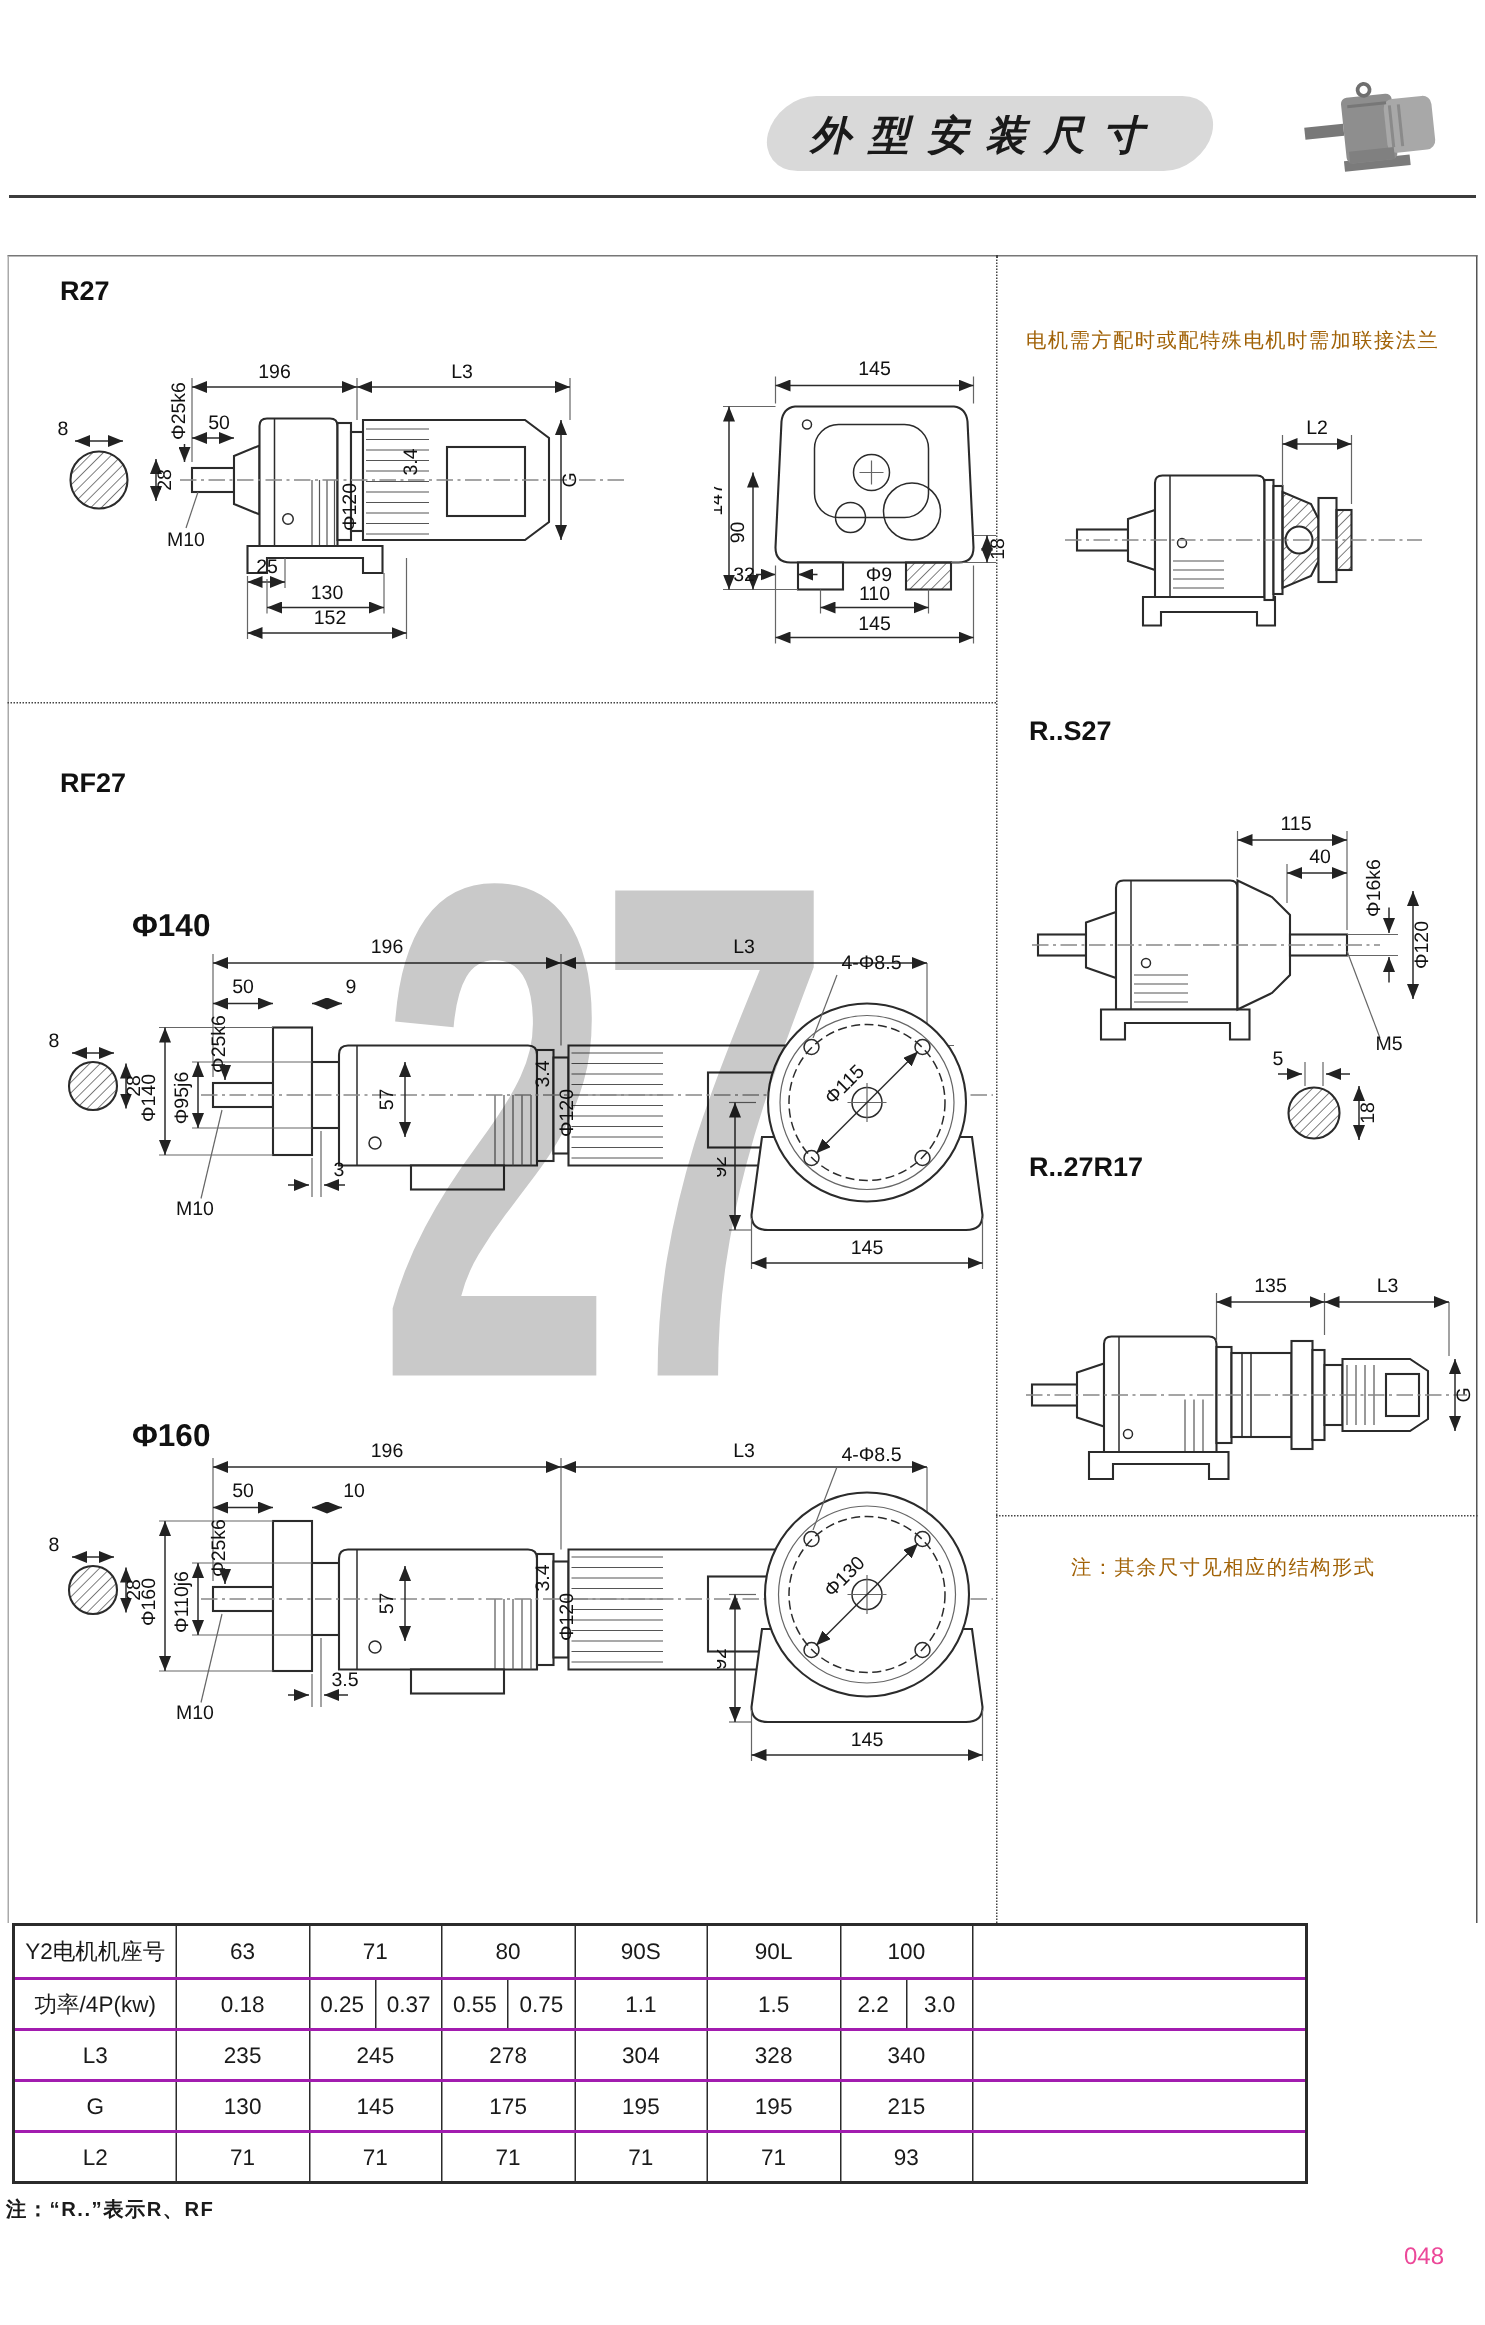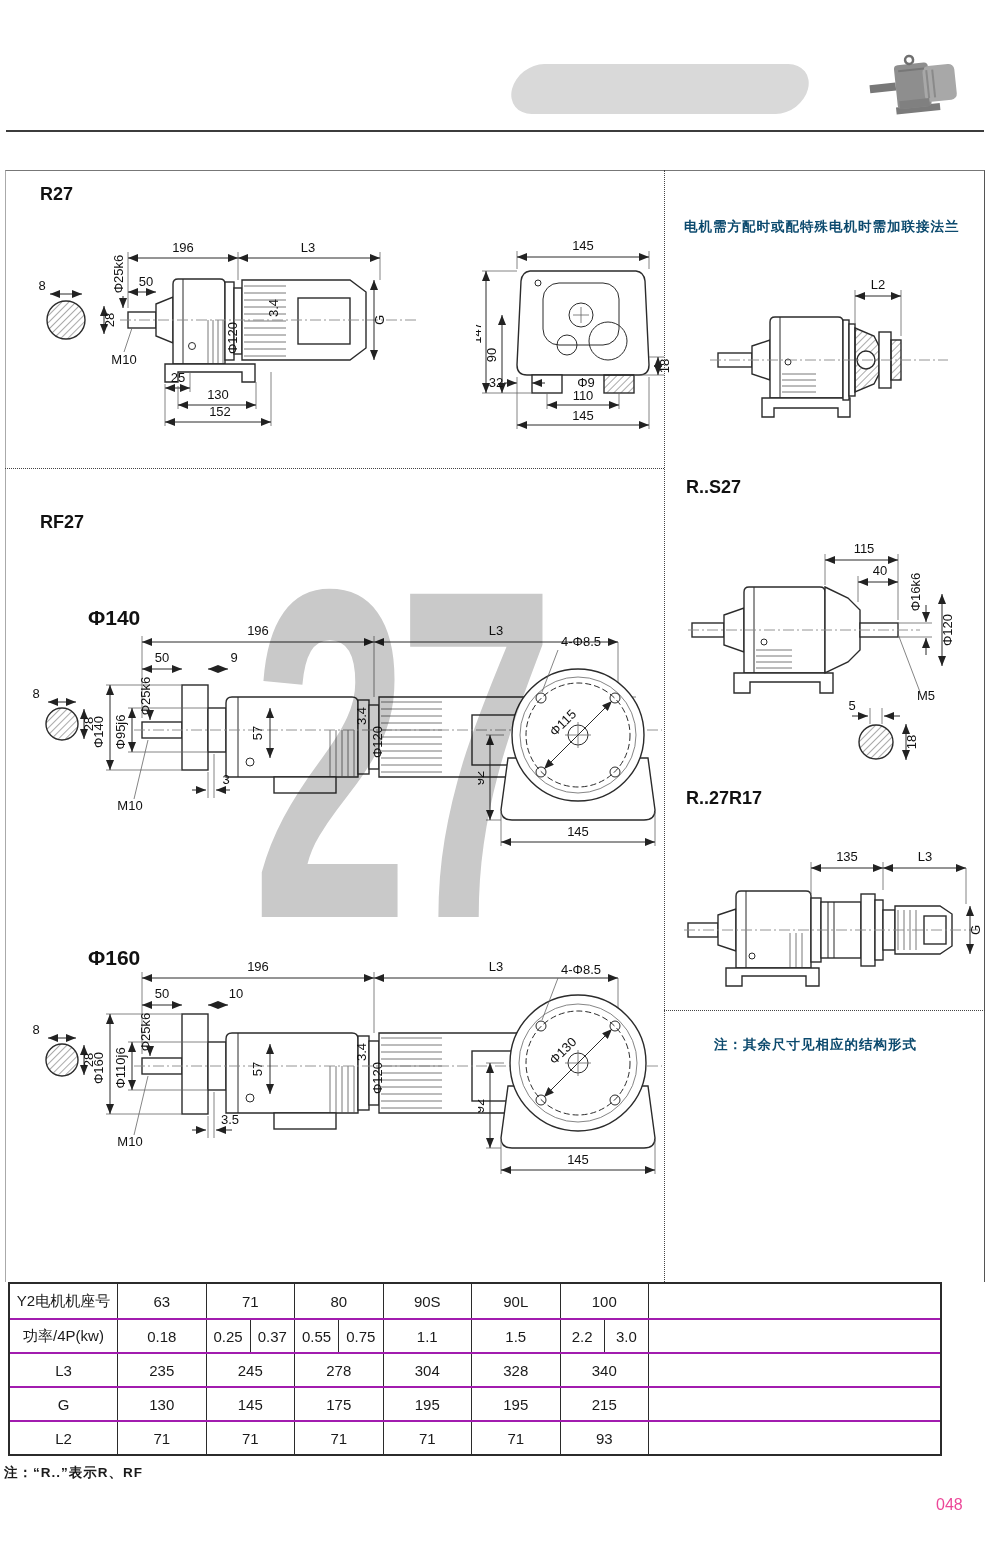--- a/index.html
+++ b/index.html
@@ -13,40 +13,40 @@
                font-style:italic;letter-spacing:12px;white-space:nowrap}
   .rule{position:absolute;left:6px;top:130px;width:978px;height:2px;background:#3c3c3c}
   
   .frame{position:absolute;left:5px;top:170px;width:980px;height:1112px;
          border-top:1.5px solid #777;border-left:1px solid #aaa;border-right:1.5px solid #555}
   .vdot{position:absolute;left:664px;top:170px;height:1112px;width:0;border-left:1.5px dotted #444}
   .hdot1{position:absolute;left:5px;top:468px;width:659px;height:0;border-top:1.5px dotted #444}
   .hdot2{position:absolute;left:664px;top:1010px;width:321px;height:0;border-top:1.5px dotted #444}
   .sec-title{position:absolute;font-weight:700;font-size:18px;color:#111}
   .phi-title{position:absolute;font-weight:700;font-size:21px;color:#111}
-  .note{position:absolute;font-size:13.5px;font-weight:700;color:#0c4a6e;letter-spacing:1px;white-space:nowrap}
+  .note{position:absolute;font-size:13.5px;font-weight:400;color:#a16207;letter-spacing:1px;white-space:nowrap}
   
   .wm27{position:absolute;left:252px;top:520px;font-size:470px;line-height:1;font-weight:700;
         color:#c9c9c9;letter-spacing:-18px;transform:scaleX(.6);transform-origin:0 0;
         mix-blend-mode:multiply;z-index:30;pointer-events:none}
   .wmtext{position:absolute;left:88px;top:770px;font-size:76px;letter-spacing:16px;font-weight:400;
           color:rgba(233,148,142,.72);mix-blend-mode:multiply;z-index:31;white-space:nowrap;pointer-events:none}
   
   svg text{font-family:"Liberation Sans",sans-serif;font-size:13px;fill:#111;text-anchor:middle}
   .ol{fill:#fff;stroke:#2b2b2b;stroke-width:1.4}
   .ol2{fill:none;stroke:#2b2b2b;stroke-width:1}
   .ext{stroke:#666;stroke-width:.8;fill:none}
   .cl{stroke:#888;stroke-width:.9;stroke-dasharray:11 3 2 3;fill:none}
   .fin{stroke:#555;stroke-width:.8}
   .hat{fill:url(#hatch);stroke:#2b2b2b;stroke-width:1.4}
   .dm{stroke:#2b2b2b;stroke-width:1;fill:none;marker-start:url(#ar);marker-end:url(#ar)}
   .de{stroke:#2b2b2b;stroke-width:1;fill:none;marker-end:url(#ar)}
   
   *{box-sizing:border-box}
-  .tbl{position:absolute;left:8px;top:1282px;width:934px;border:2px solid #2b2b2b;background:#fff;z-index:5}
+  .tbl{position:absolute;left:8px;top:1282px;width:864px;border:2px solid #2b2b2b;background:#fff;z-index:5}
   .trow{display:flex;height:34px;border-top:2px solid #a21caf;align-items:stretch}
   .trow:first-child{border-top:none}
   .th{width:107px;display:flex;align-items:center;justify-content:center;font-size:15px}
   .td{width:88.5px;border-left:1.5px solid #2b2b2b;display:flex;align-items:center;justify-content:center;font-size:15px}
   .td.fill{flex:1}
   .td.split{padding:0}
   .td.split span{flex:1;display:flex;align-items:center;justify-content:center;height:100%}
   .td.split span + span{border-left:1.5px solid #2b2b2b}
   .footer-note{position:absolute;left:4px;top:1464px;font-size:13.5px;font-weight:700;letter-spacing:1px}
   .page-num{position:absolute;left:936px;top:1496px;font-size:16px;color:#ec4899}
@@ -61,20 +61,21 @@
       <marker id="ar" orient="auto-start-reverse" markerWidth="11" markerHeight="8" refX="10" refY="4" markerUnits="userSpaceOnUse">
         <path d="M0,0L10,4L0,8Z" fill="#222"></path>
       </marker>
       <pattern id="hatch" width="5" height="5" patternTransform="rotate(45)" patternUnits="userSpaceOnUse">
         <line x1="0" y1="0" x2="0" y2="5" stroke="#555" stroke-width="1"></line>
       </pattern>
     </defs>
   </svg>
 
   <div class="banner"></div>
+  <div class="banner-text">外型安装尺寸</div>
   <svg class="abs" style="left:858px;top:50px" width="108" height="74" viewBox="0 0 108 74">
     <g transform="rotate(-6 52 38)">
       <rect x="36" y="56" width="44" height="7" fill="#7b7b7b"></rect>
       <rect x="38" y="14" width="34" height="44" rx="4" fill="#8e8e8e"></rect>
       <rect x="66" y="18" width="32" height="36" rx="6" fill="#a8a8a8"></rect>
       <line x1="70" y1="22" x2="70" y2="50" stroke="#8a8a8a" stroke-width="2"></line>
       <line x1="76" y1="22" x2="76" y2="50" stroke="#8a8a8a" stroke-width="2"></line>
       <line x1="42" y1="20" x2="68" y2="20" stroke="#777" stroke-width="2"></line>
       <rect x="12" y="31" width="26" height="8" fill="#787878"></rect>
       <circle cx="54" cy="10" r="4" fill="none" stroke="#6f6f6f" stroke-width="2.5"></circle>
@@ -86,21 +87,21 @@
   <div class="frame"></div>
   <div class="vdot"></div>
   <div class="hdot1"></div>
   <div class="hdot2"></div>
 
   <div class="sec-title" style="left:40px;top:184px">R27</div>
   <div class="sec-title" style="left:40px;top:512px">RF27</div>
   <div class="phi-title" style="left:88px;top:606px">Φ140</div>
   <div class="phi-title" style="left:88px;top:946px">Φ160</div>
   <div class="sec-title" style="left:686px;top:477px">R..S27</div>
-  <div class="sec-title" style="left:686px;top:788px">R..27R17</div>
+  <div class="sec-title" style="left:686px;top:768px">R..27R17</div>
   <div class="note" style="left:684px;top:218px">电机需方配时或配特殊电机时需加联接法兰</div>
   <div class="note" style="left:714px;top:1036px">注：其余尺寸见相应的结构形式</div>
 
   <svg class="abs" style="left:28px;top:222px" width="460" height="245" viewBox="0 0 460 245">
     <g>
       <circle cx="38" cy="98" r="19" class="hat"></circle>
       <line x1="22" y1="72" x2="54" y2="72" class="dm"></line>
       <text x="14" y="68">8</text>
       <line x1="76" y1="84" x2="76" y2="112" class="dm"></line>
       <text transform="translate(86,98) rotate(-90)">28</text>

